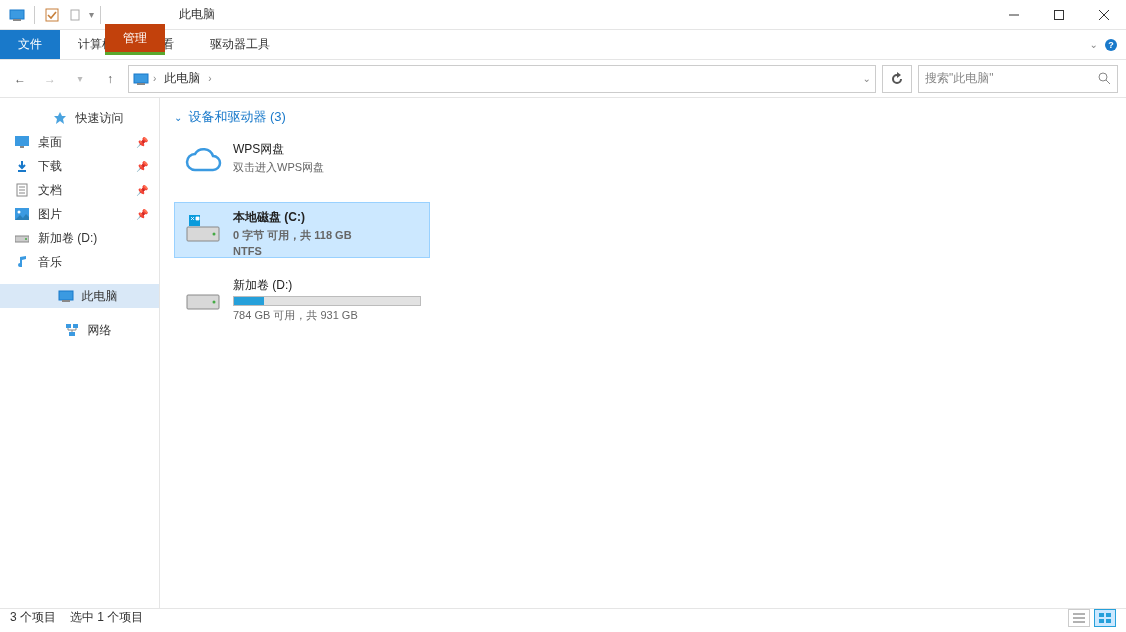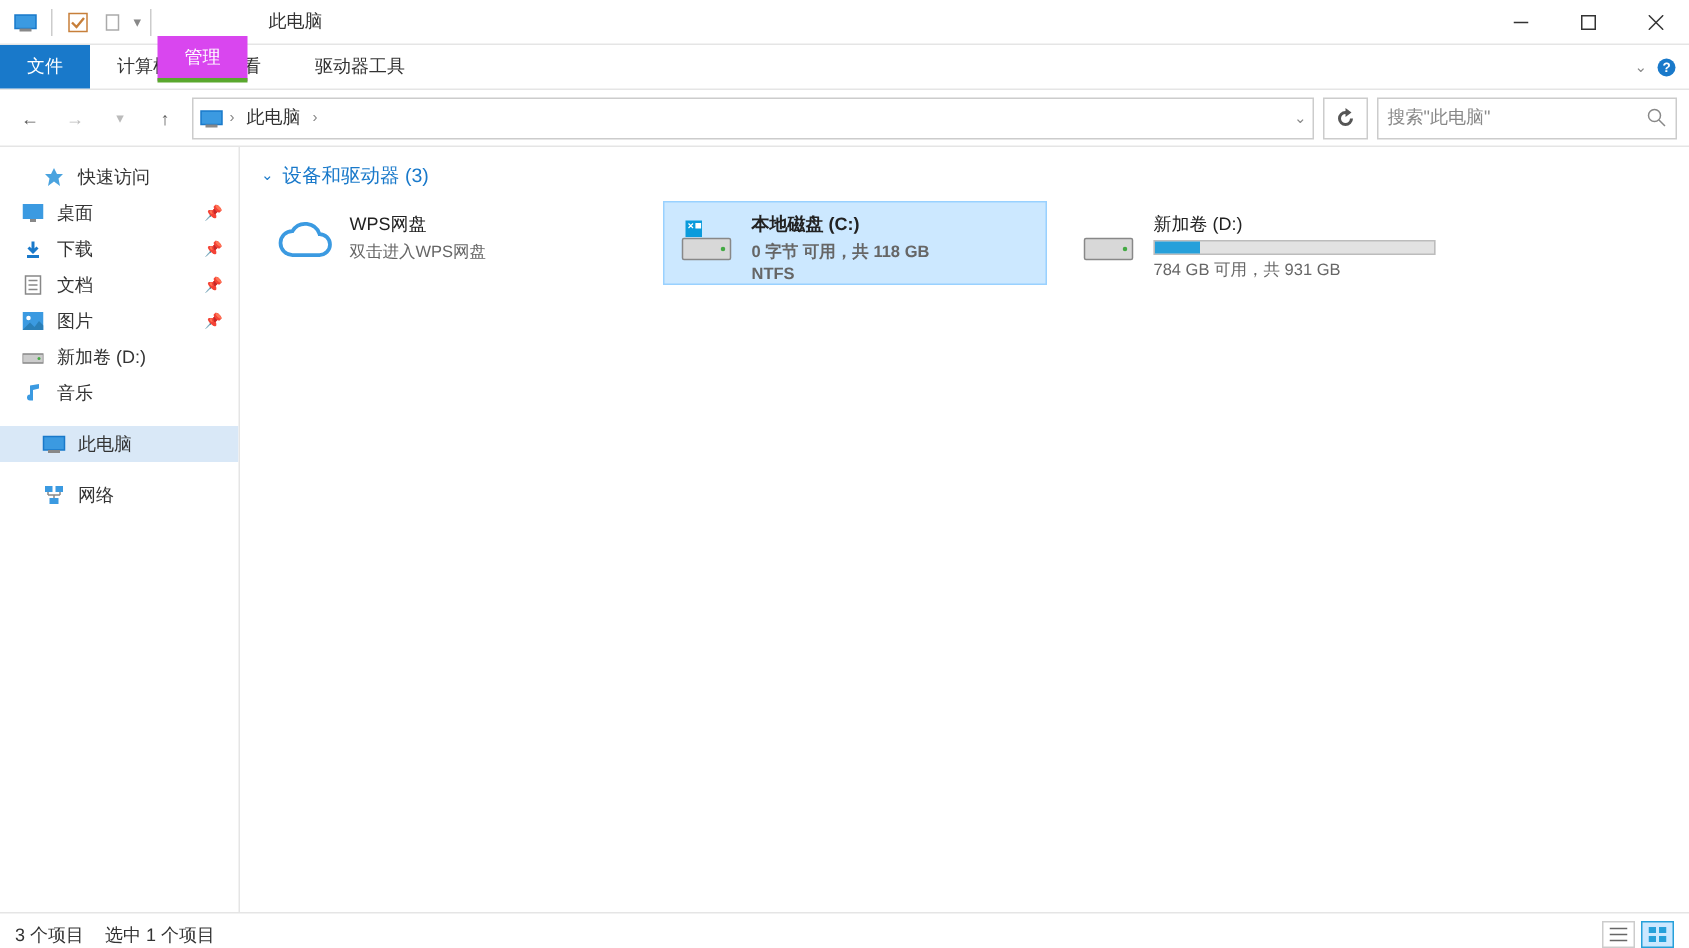--- a/index.html
+++ b/index.html
@@ -4,21 +4,21 @@
 <style>
 * { margin: 0; padding: 0; box-sizing: border-box; font-family: "Microsoft YaHei", "Segoe UI", sans-serif; }
 body { background: #fff; width: 1126px; height: 632px; overflow: hidden; font-size: 12px; color: #333; position: relative; }
 
 
 .titlebar { height: 30px; display: flex; align-items: center; border-bottom: 1px solid #e5e5e5; }
 .titlebar-left { display: flex; align-items: center; gap: 2px; padding-left: 6px; }
 .qat-icon { width: 22px; height: 22px; display: flex; align-items: center; justify-content: center; }
 .sep { width: 1px; height: 18px; background: #ccc; margin: 0 4px; }
 .titlebar-tab { height: 30px; display: flex; align-items: center; padding: 0 18px; font-size: 12px; }
-.titlebar-tab.green { background: #d946ef; color: #fff; position: relative; margin-top: 48px; }
+.titlebar-tab.green { background: #c2410c; color: #fff; position: relative; margin-top: 48px; }
 .titlebar-tab.green::after { content:""; position:absolute; bottom:-1px; left:0; right:0; height:3px; background:#5aa82e; }
 .title-text { padding: 0 14px; color: #333; }
 .winbtns { margin-left: auto; display: flex; }
 .winbtn { width: 45px; height: 30px; display: flex; align-items: center; justify-content: center; }
 
 
 .ribbon { height: 30px; display: flex; align-items: stretch; border-bottom: 1px solid #e5e5e5; }
 .ribbon-tab { padding: 12px 18px; display: flex; align-items: center; font-size: 12px; }
 .ribbon-tab.blue { background: #1979ca; color: #fff; }
 .ribbon-right { margin-left: auto; display: flex; align-items: center; padding-right: 8px; gap: 6px; }
@@ -31,41 +31,41 @@
 .addrbar .crumb { padding: 2px 4px; }
 .addrbar .chev { color: #888; font-size: 10px; }
 .refreshbox { width: 30px; height: 28px; border: 1px solid #ccc; display: flex; align-items: center; justify-content: center; }
 .searchbox { width: 200px; height: 28px; border: 1px solid #ccc; display: flex; align-items: center; padding: 0 6px; color: #888; }
 .searchbox .mag { margin-left: auto; }
 
 
 .body { display: flex; height: calc(632px - 30px - 30px - 38px - 24px); }
 .sidebar { width: 160px; border-right: 1px solid #e5e5e5; padding: 8px 0; overflow-y: auto; }
 .side-item { display: flex; align-items: center; height: 24px; padding-left: 14px; gap: 8px; position: relative; }
-.side-item.header { padding-left: 28px; font-weight: normal; }
+.side-item.header { padding-left: 16px; font-weight: normal; justify-content: center; }
 .side-item.selected { background: #d9e8f7; }
 .side-item .pin { position: absolute; right: 10px; color: #888; font-size: 10px; }
 .side-ico { width: 16px; height: 16px; display: flex; align-items: center; justify-content: center; }
 .side-gap { height: 10px; }
 
 .content { flex: 1; padding: 10px 14px; position: relative; }
 .section-header { color: #1979ca; display: flex; align-items: center; gap: 6px; margin-bottom: 8px; font-size: 13px; }
 .section-header .chev2 { font-size: 10px; }
-.drives { display: flex; gap: 12px; flex-wrap: wrap; }
+.drives { display: flex; gap: 12px; flex-wrap: wrap; flex-direction: column; }
 .drive { width: 256px; height: 56px; display: flex; align-items: flex-start; padding: 6px 8px; gap: 10px; border: 1px solid transparent; }
 .drive.selected { background: #cce8ff; border-color: #99d1ff; font-weight: bold; }
 .drive-ico { width: 40px; height: 40px; display: flex; align-items: center; justify-content: center; }
 .drive-body { flex: 1; display: flex; flex-direction: column; gap: 2px; }
 .drive-name { font-size: 12px; color: #222; }
 .drive-sub { font-size: 11px; color: #666; }
 .drive-bar { width: 100%; height: 10px; background: #e2e2e2; border: 1px solid #bcbcbc; position: relative; }
 .drive-bar .fill { position: absolute; left: 0; top: 0; bottom: 0; background: #26a0da; }
 
 
-.statusbar { position: absolute; bottom: 0; left: 0; right: 0; height: 24px; border-top: 1px solid #e5e5e5; display: flex; align-items: flex-end; padding: 0 10px; gap: 14px; font-size: 12px; color: #333; }
+.statusbar { position: absolute; bottom: 0; left: 0; right: 0; height: 24px; border-top: 1px solid #e5e5e5; display: flex; align-items: flex-start; padding: 0 10px; gap: 14px; font-size: 12px; color: #333; }
 .statusbar .viewbtns { margin-left: auto; display: flex; gap: 4px; }
 .viewbtn { width: 22px; height: 18px; border: 1px solid #ccc; display: flex; align-items: center; justify-content: center; font-size: 10px; }
 .viewbtn.active { background: #cce8ff; border-color: #26a0da; }
 
 svg { display: block; }
 </style>
 </head>
 <body>
 
 <div class="titlebar">

